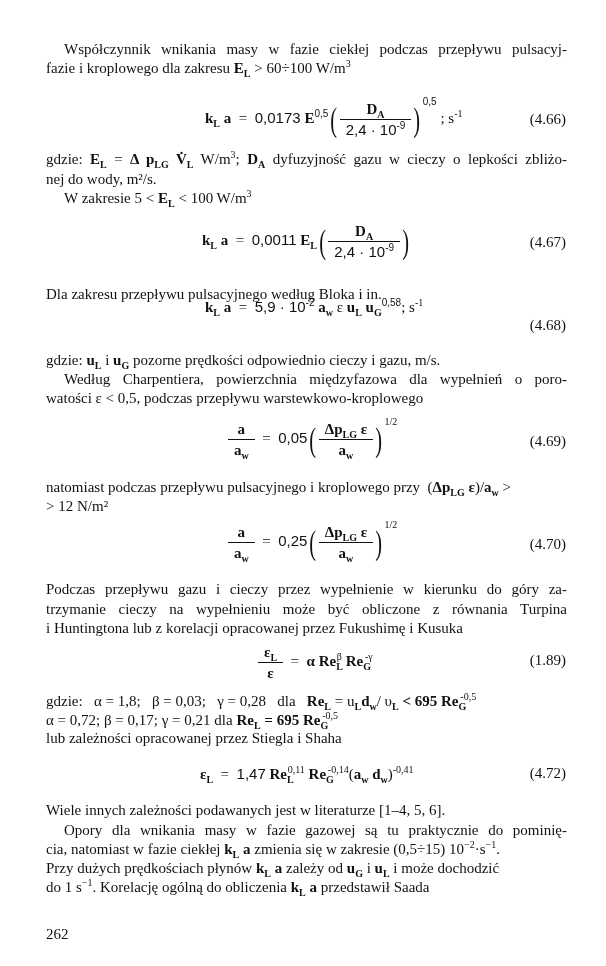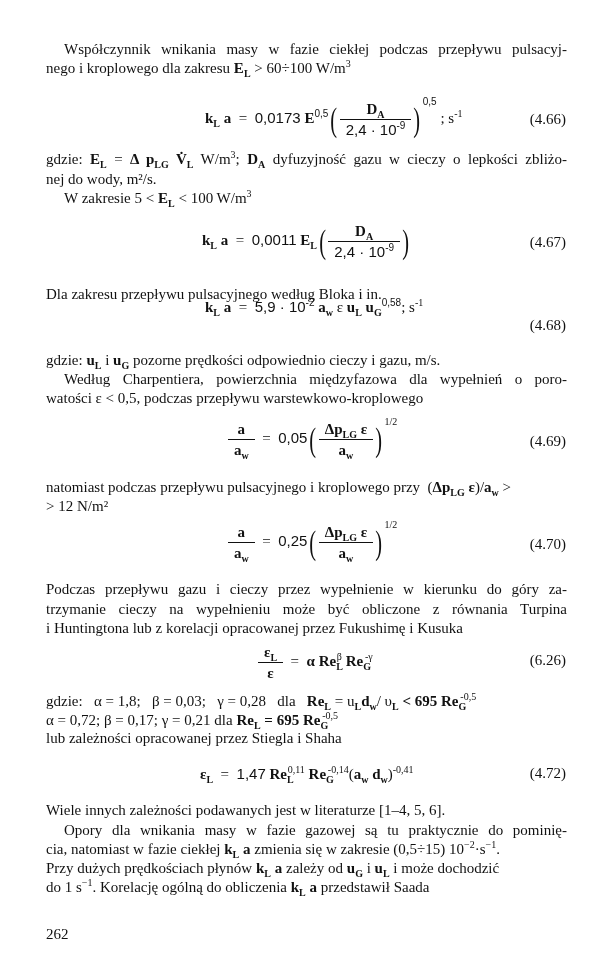--- a/index.html
+++ b/index.html
@@ -23,21 +23,21 @@
     .paren { font-size: 34px; font-weight: 200; vertical-align: middle; display: inline-block; transform: scaleX(0.6); line-height: 34px; }
     .pno { position: absolute; left: 46px; top: 926px; font-size: 15px; }
   </style>
 </head>
 <body>
 
 <div class="page">
 
   <div class="line ind just" style="top:40px"><span>Współczynnik wnikania masy w fazie ciekłej podczas przepływu pulsacyj-</span></div>
   <div class="line" style="top:59px">
-    <span>nego i kroplowego dla zakresu </span><span class="bi"><span>E</span><sub>L</sub></span><span> &gt; 60÷100 W/m</span><sup>3</sup>
+    <span>fazie i kroplowego dla zakresu </span><span class="bi"><span>E</span><sub>L</sub></span><span> &gt; 60÷100 W/m</span><sup>3</sup>
   </div>
 
   <div class="eq" style="left:205px; top:100px;">
     <span class="bi"><span>k</span><sub>L</sub> <span>a</span></span>
     &nbsp;=&nbsp; <span class="sans">0,0173</span>
     <span class="bi"><span>E</span></span><sup class="sans">0,5</sup><span class="paren">(</span><span class="frac"><span class="num bi"><span>D</span><sub>A</sub></span><span class="den sans"><span>2,4 · 10</span><sup>-9</sup></span></span><span class="paren">)</span><sup class="sans" style="vertical-align:18px">0,5</sup>
     <span>; s</span><sup>-1</sup>
   </div>
   <div class="eqno" style="top:111px">(4.66)</div>
 
@@ -92,21 +92,21 @@
   <div class="line just" style="top:580px">Podczas przepływu gazu i cieczy przez wypełnienie w kierunku do góry za-</div>
   <div class="line just" style="top:600px">trzymanie cieczy na wypełnieniu może być obliczone z równania Turpina</div>
   <div class="line" style="top:619px">i Huntingtona lub z korelacji opracowanej przez Fukushimę i Kusuka</div>
 
   <div class="eq" style="left:258px; top:643px;">
     <span class="frac bi"><span class="num"><span>ε</span><sub>L</sub></span><span class="den">ε</span></span>
     &nbsp;=&nbsp; <span class="bi">α</span>
     <b>Re</b><sub class="bi">L</sub><sup style="margin-left:-6px">β</sup>
     <b>Re</b><sub class="bi">G</sub><sup style="margin-left:-6px">-γ</sup>
   </div>
-  <div class="eqno" style="top:652px">(6.26)</div>
+  <div class="eqno" style="top:652px">(1.89)</div>
 
   <div class="line" style="top:692px">
     <span style="white-space:pre">gdzie:   α = 1,8;   β = 0,03;   γ = 0,28   dla</span>&nbsp;&nbsp;&nbsp;<b>Re</b><sub class="bi">L</sub><span> = u</span><sub class="bi">L</sub><span class="bi">d</span><sub class="bi">w</sub><span>/ υ</span><sub class="bi">L</sub><b> &lt; 695 Re</b><sub class="bi">G</sub><sup style="margin-left:-6px">-0,5</sup>
   </div>
   <div class="line" style="top:711px">
     <span>α = 0,72; β = 0,17; γ = 0,21 dla</span> <b>Re</b><sub class="bi">L</sub><b> = 695 Re</b><sub class="bi">G</sub><sup style="margin-left:-6px">-0,5</sup>
   </div>
   <div class="line" style="top:729px">lub zależności opracowanej przez Stiegla i Shaha</div>
 
   <div class="eq" style="left:200px; top:765px;">

